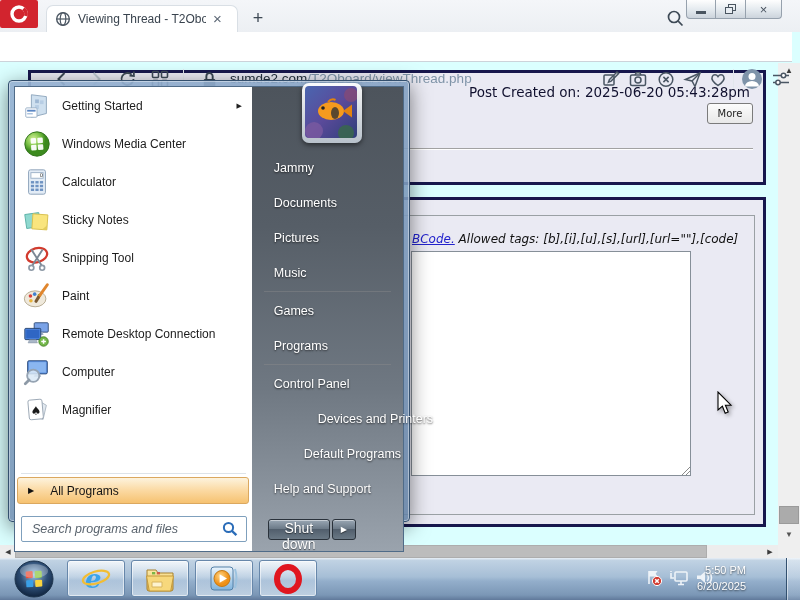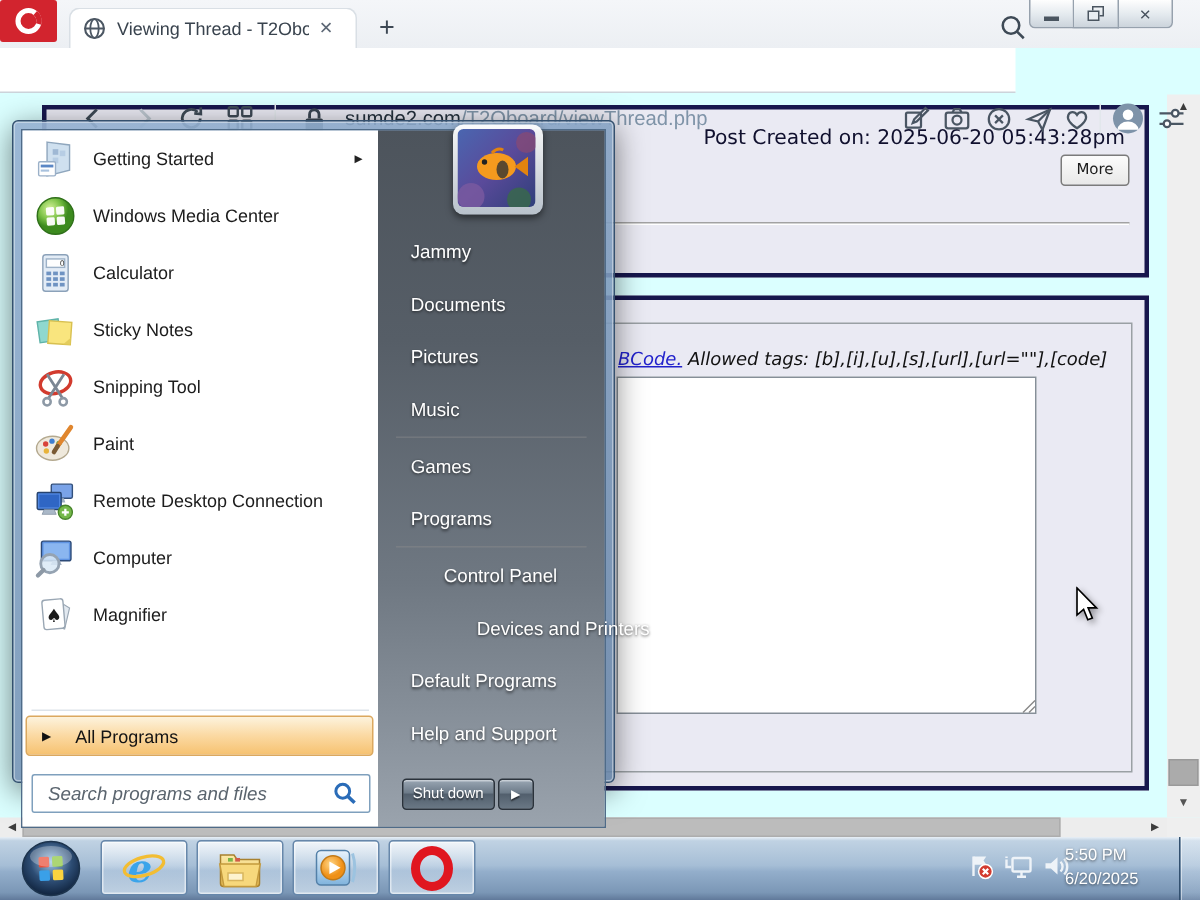--- a/index.html
+++ b/index.html
@@ -18,21 +18,21 @@
   .win-btn { width:30px; height:19px; background:linear-gradient(#fefefe,#e3e9ee 55%,#ccd4dc); border:1px solid #96a1ad; border-top:none; display:flex; align-items:center; justify-content:center; }
   .win-btn + .win-btn { border-left:none; }
   .win-btn.close { width:36px; border-radius:0 0 4px 0; font-size:13px; color:#48525e; }
   .win-btn.min  { border-radius:0 0 0 4px; }
   .minbar { width:10px; height:3px; background:#4a5560; margin-top:7px; }
   .restore-glyph { position:relative; width:11px; height:10px; }
   .restore-glyph span { position:absolute; width:8px; height:7px; border:1px solid #4a5560; background:transparent; }
   .restore-glyph span:first-child { left:3px; top:0; }
   .restore-glyph span:last-child { left:0; top:3px; background:#e8edf2; }
 
-  .toolbar { left:0; top:32px; width:677px; height:30px; background:#fff; border-bottom:1px solid #ccd3da; }
+  .toolbar { left:0; top:32px; width:792px; height:30px; background:#fff; border-bottom:1px solid #ccd3da; }
   .tool-ic { position:absolute; top:37px; width:20px; height:20px; }
   .tool-sep { position:absolute; top:37px; width:1px; height:20px; background:#e2e7ec; }
   .url { position:absolute; left:230px; top:32px; height:30px; line-height:29px; font-size:13.5px; }
   .url .host { color:#24313d; }
   .url .path { color:#7f94a8; }
 
   
   .viewport { left:0; top:63px; width:778px; height:482px; background:#dbffff; overflow:hidden; }
   .postbox { position:absolute; left:28px; width:738px; background:#eaeaf3; border:3px solid #17174d; }
   .post-meta { position:absolute; right:13px; top:11px; font-family:"DejaVu Sans",sans-serif; font-size:13.5px; color:#10102e; }
@@ -49,42 +49,42 @@
   .vthumb { position:absolute; left:1px; top:443px; width:20px; height:18px; background:#ababab; border:1px solid #9a9a9a; }
   .hscroll { left:0; top:545px; width:778px; height:13px; background:#ededed; }
   .hscroll .btn { position:absolute; top:0; width:16px; height:13px; text-align:center; font-size:7px; line-height:13px; color:#3c3c3c; }
   .hthumb { position:absolute; left:15px; top:0; width:692px; height:13px; background:#bcbcbc; border:1px solid #adadad; }
   .scroll-corner { left:778px; top:545px; width:22px; height:13px; background:#efefef; }
 
   
   .taskbar { left:0; top:558px; width:800px; height:42px; background:linear-gradient(#e9f0f7 0%,#c0d2e3 6%,#a6bed6 45%,#93aecb 55%,#7b97b6 88%,#60799a 100%); z-index:300; }
   .tb-btn { position:absolute; top:2px; width:58px; height:37px; border:1px solid #6787aa; border-radius:3px; background:linear-gradient(rgba(253,254,255,.8),rgba(203,220,237,.45) 55%,rgba(228,240,250,.65)); box-shadow:inset 0 0 0 1px rgba(255,255,255,.55); display:flex; align-items:center; justify-content:center; }
   .tray-ic { position:absolute; top:10px; }
-  .clock { position:absolute; left:710px; top:4px; width:66px; text-align:left; font-size:11px; color:#fff; line-height:16px; text-shadow:0 1px 2px rgba(0,0,0,.6); }
+  .clock { position:absolute; left:680px; top:4px; width:66px; text-align:right; font-size:11px; color:#fff; line-height:16px; text-shadow:0 1px 2px rgba(0,0,0,.6); }
   .show-desktop { position:absolute; left:786px; top:0; width:14px; height:42px; background:linear-gradient(rgba(250,253,255,.4),rgba(190,210,232,.25)); border-left:1px solid #32506f; box-shadow:inset 1px 0 0 rgba(255,255,255,.5); }
 
   
   .startmenu { left:8px; top:80px; width:402px; height:442px; z-index:500; background:linear-gradient(150deg,rgba(150,178,210,.92),rgba(100,130,165,.88)); border:1px solid #34506e; border-radius:4px; box-shadow:0 5px 20px rgba(0,0,0,.5), inset 0 0 0 1px rgba(255,255,255,.4); }
   .sm-inner { position:absolute; left:5px; top:5px; width:390px; height:466px; border:1px solid #4f6b88; display:flex; }
   .sm-left { position:relative; width:238px; background:#fff; }
   .sm-row { display:flex; align-items:center; height:38px; padding-left:7px; gap:10px; }
   .sm-row .lbl { font-size:12px; color:#1c1c1c; }
   .sm-arrow { margin-left:auto; margin-right:10px; font-size:7px; color:#222; }
   .sm-sep { position:absolute; left:6px; right:6px; top:386px; height:1px; background:#dde3e9; }
   .all-programs { position:absolute; left:2px; top:390px; width:232px; height:27px; display:flex; align-items:center; gap:16px; padding-left:10px; background:linear-gradient(#fdf3dd,#fbd9a2 50%,#f6c271); border:1px solid #dba85f; border-radius:3px; font-size:12px; color:#141414; }
   .all-programs .tri { font-size:8px; color:#111; }
   .sm-search { position:absolute; left:6px; top:429px; width:226px; height:26px; background:#fff; border:1px solid #7fa0bd; border-radius:2px; display:flex; align-items:center; }
   .sm-search input { flex:1; border:none; outline:none; font-family:"Liberation Sans",sans-serif; font-size:12.5px; font-style:italic; color:#444; padding:0 6px 0 10px; background:transparent; }
   .sm-search input::placeholder { color:#5a646e; font-style:italic; }
   .sm-right { position:relative; width:152px; background:linear-gradient(#4d545c 0%,#565e67 30%,#6f7882 65%,#9aa3ad 100%); }
   .sm-right-item { position:absolute; left:22px; height:18px; line-height:18px; font-size:12.5px; color:#fff; text-shadow:0 1px 2px rgba(0,0,0,.65); white-space:nowrap; }
   .sm-right-sep { position:absolute; left:12px; right:12px; height:1px; background:rgba(255,255,255,.28); border-top:1px solid rgba(0,0,0,.18); }
   .user-pic-frame { position:absolute; left:50px; top:-4px; width:60px; height:60px; padding:3px; border-radius:7px; background:linear-gradient(rgba(255,255,255,.95),rgba(210,220,230,.8)); box-shadow:0 2px 5px rgba(0,0,0,.5); }
   .user-pic-frame svg { border-radius:4px; display:block; }
-  .shutdown { position:absolute; left:16px; top:432px; width:62px; height:21px; background:linear-gradient(#9aa7b4,#6d7b89 45%,#525f6d 50%,#6a7885); border:1px solid #2a323b; border-radius:3px; box-shadow:inset 0 1px 0 rgba(255,255,255,.45); color:#fff; font-size:10px; font-family:"Liberation Sans",sans-serif; text-shadow:0 1px 1px rgba(0,0,0,.55); }
+  .shutdown { position:absolute; left:16px; top:432px; width:62px; height:21px; background:linear-gradient(#9aa7b4,#6d7b89 45%,#525f6d 50%,#6a7885); border:1px solid #2a323b; border-radius:3px; box-shadow:inset 0 1px 0 rgba(255,255,255,.45); color:#fff; font-size:14px; font-family:"Liberation Sans",sans-serif; text-shadow:0 1px 1px rgba(0,0,0,.55); }
   .shutdown-arrow { position:absolute; left:80px; top:432px; width:24px; height:21px; background:linear-gradient(#9aa7b4,#6d7b89 45%,#525f6d 50%,#6a7885); border:1px solid #2a323b; border-radius:3px; box-shadow:inset 0 1px 0 rgba(255,255,255,.45); color:#fff; font-size:8px; text-align:center; line-height:20px; text-shadow:0 1px 1px rgba(0,0,0,.55); }
 
   .cursor { left:717px; top:391px; z-index:999; filter:drop-shadow(2px 2px 2px rgba(0,0,0,.35)); }
 </style>
 </head>
 <body>
 
 <div class="abs viewport">
 
   <div class="postbox" style="top:7px;height:115px;">
@@ -464,23 +464,23 @@
         </svg>
       </div>
       <div class="sm-right-item" style="top:72px;">Jammy</div>
       <div class="sm-right-item" style="top:107px;">Documents</div>
       <div class="sm-right-item" style="top:142px;">Pictures</div>
       <div class="sm-right-item" style="top:177px;">Music</div>
       <div class="sm-right-sep" style="top:204px;"></div>
       <div class="sm-right-item" style="top:215px;">Games</div>
       <div class="sm-right-item" style="top:250px;">Programs</div>
       <div class="sm-right-sep" style="top:277px;"></div>
-      <div class="sm-right-item" style="top:288px;margin-left:22px;">Control Panel</div>
+      <div class="sm-right-item" style="top:288px;">Control Panel</div>
       <div class="sm-right-item" style="top:323px;padding-left:44px;">Devices and Printers</div>
-      <div class="sm-right-item" style="top:358px;">Default Programs</div>
+      <div class="sm-right-item" style="top:358px;margin-left:30px;">Default Programs</div>
       <div class="sm-right-item" style="top:393px;">Help and Support</div>
       <button class="shutdown">Shut down</button>
       <div class="shutdown-arrow">▶</div>
     </div>
   </div>
 </div>
 
 <svg class="abs cursor" width="18" height="26" viewBox="0 0 18 26">
   <path d="M1 1 L1 19 L5.4 15.2 L8.2 22.2 L11.2 21 L8.4 14.2 L14 14.2 Z" fill="#fff" stroke="#000" stroke-width="1.1"></path>
 </svg>

